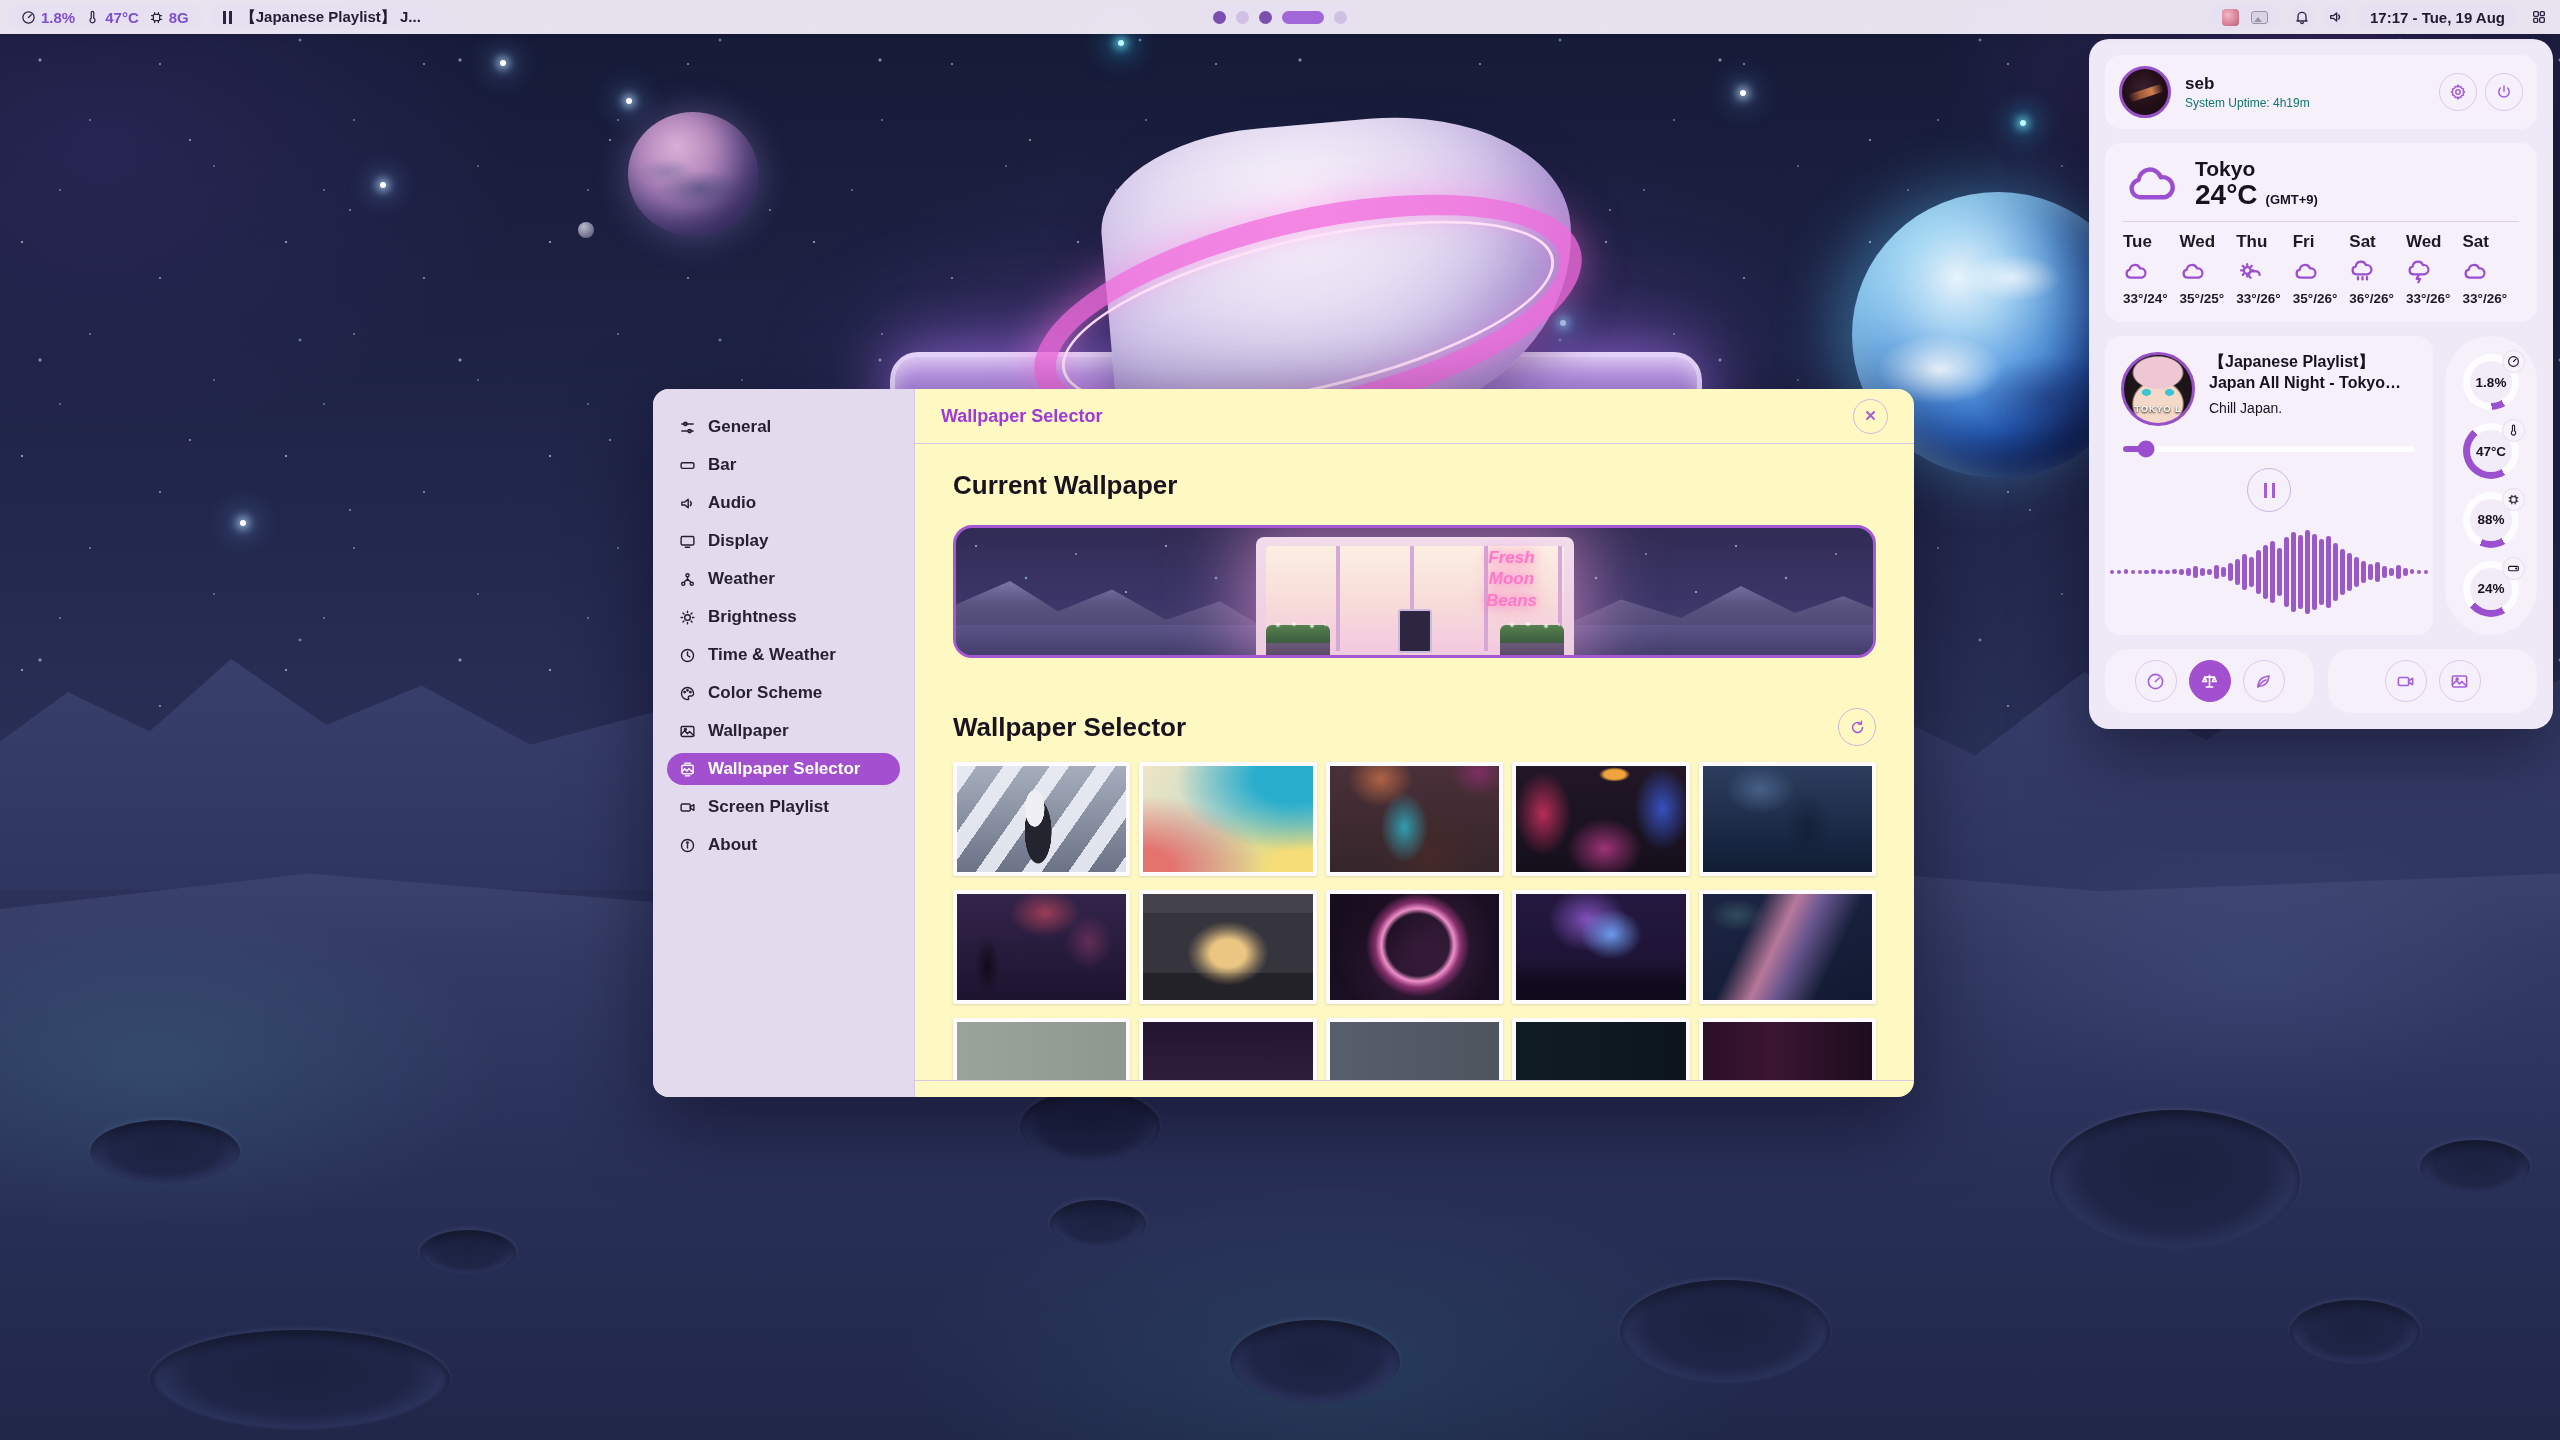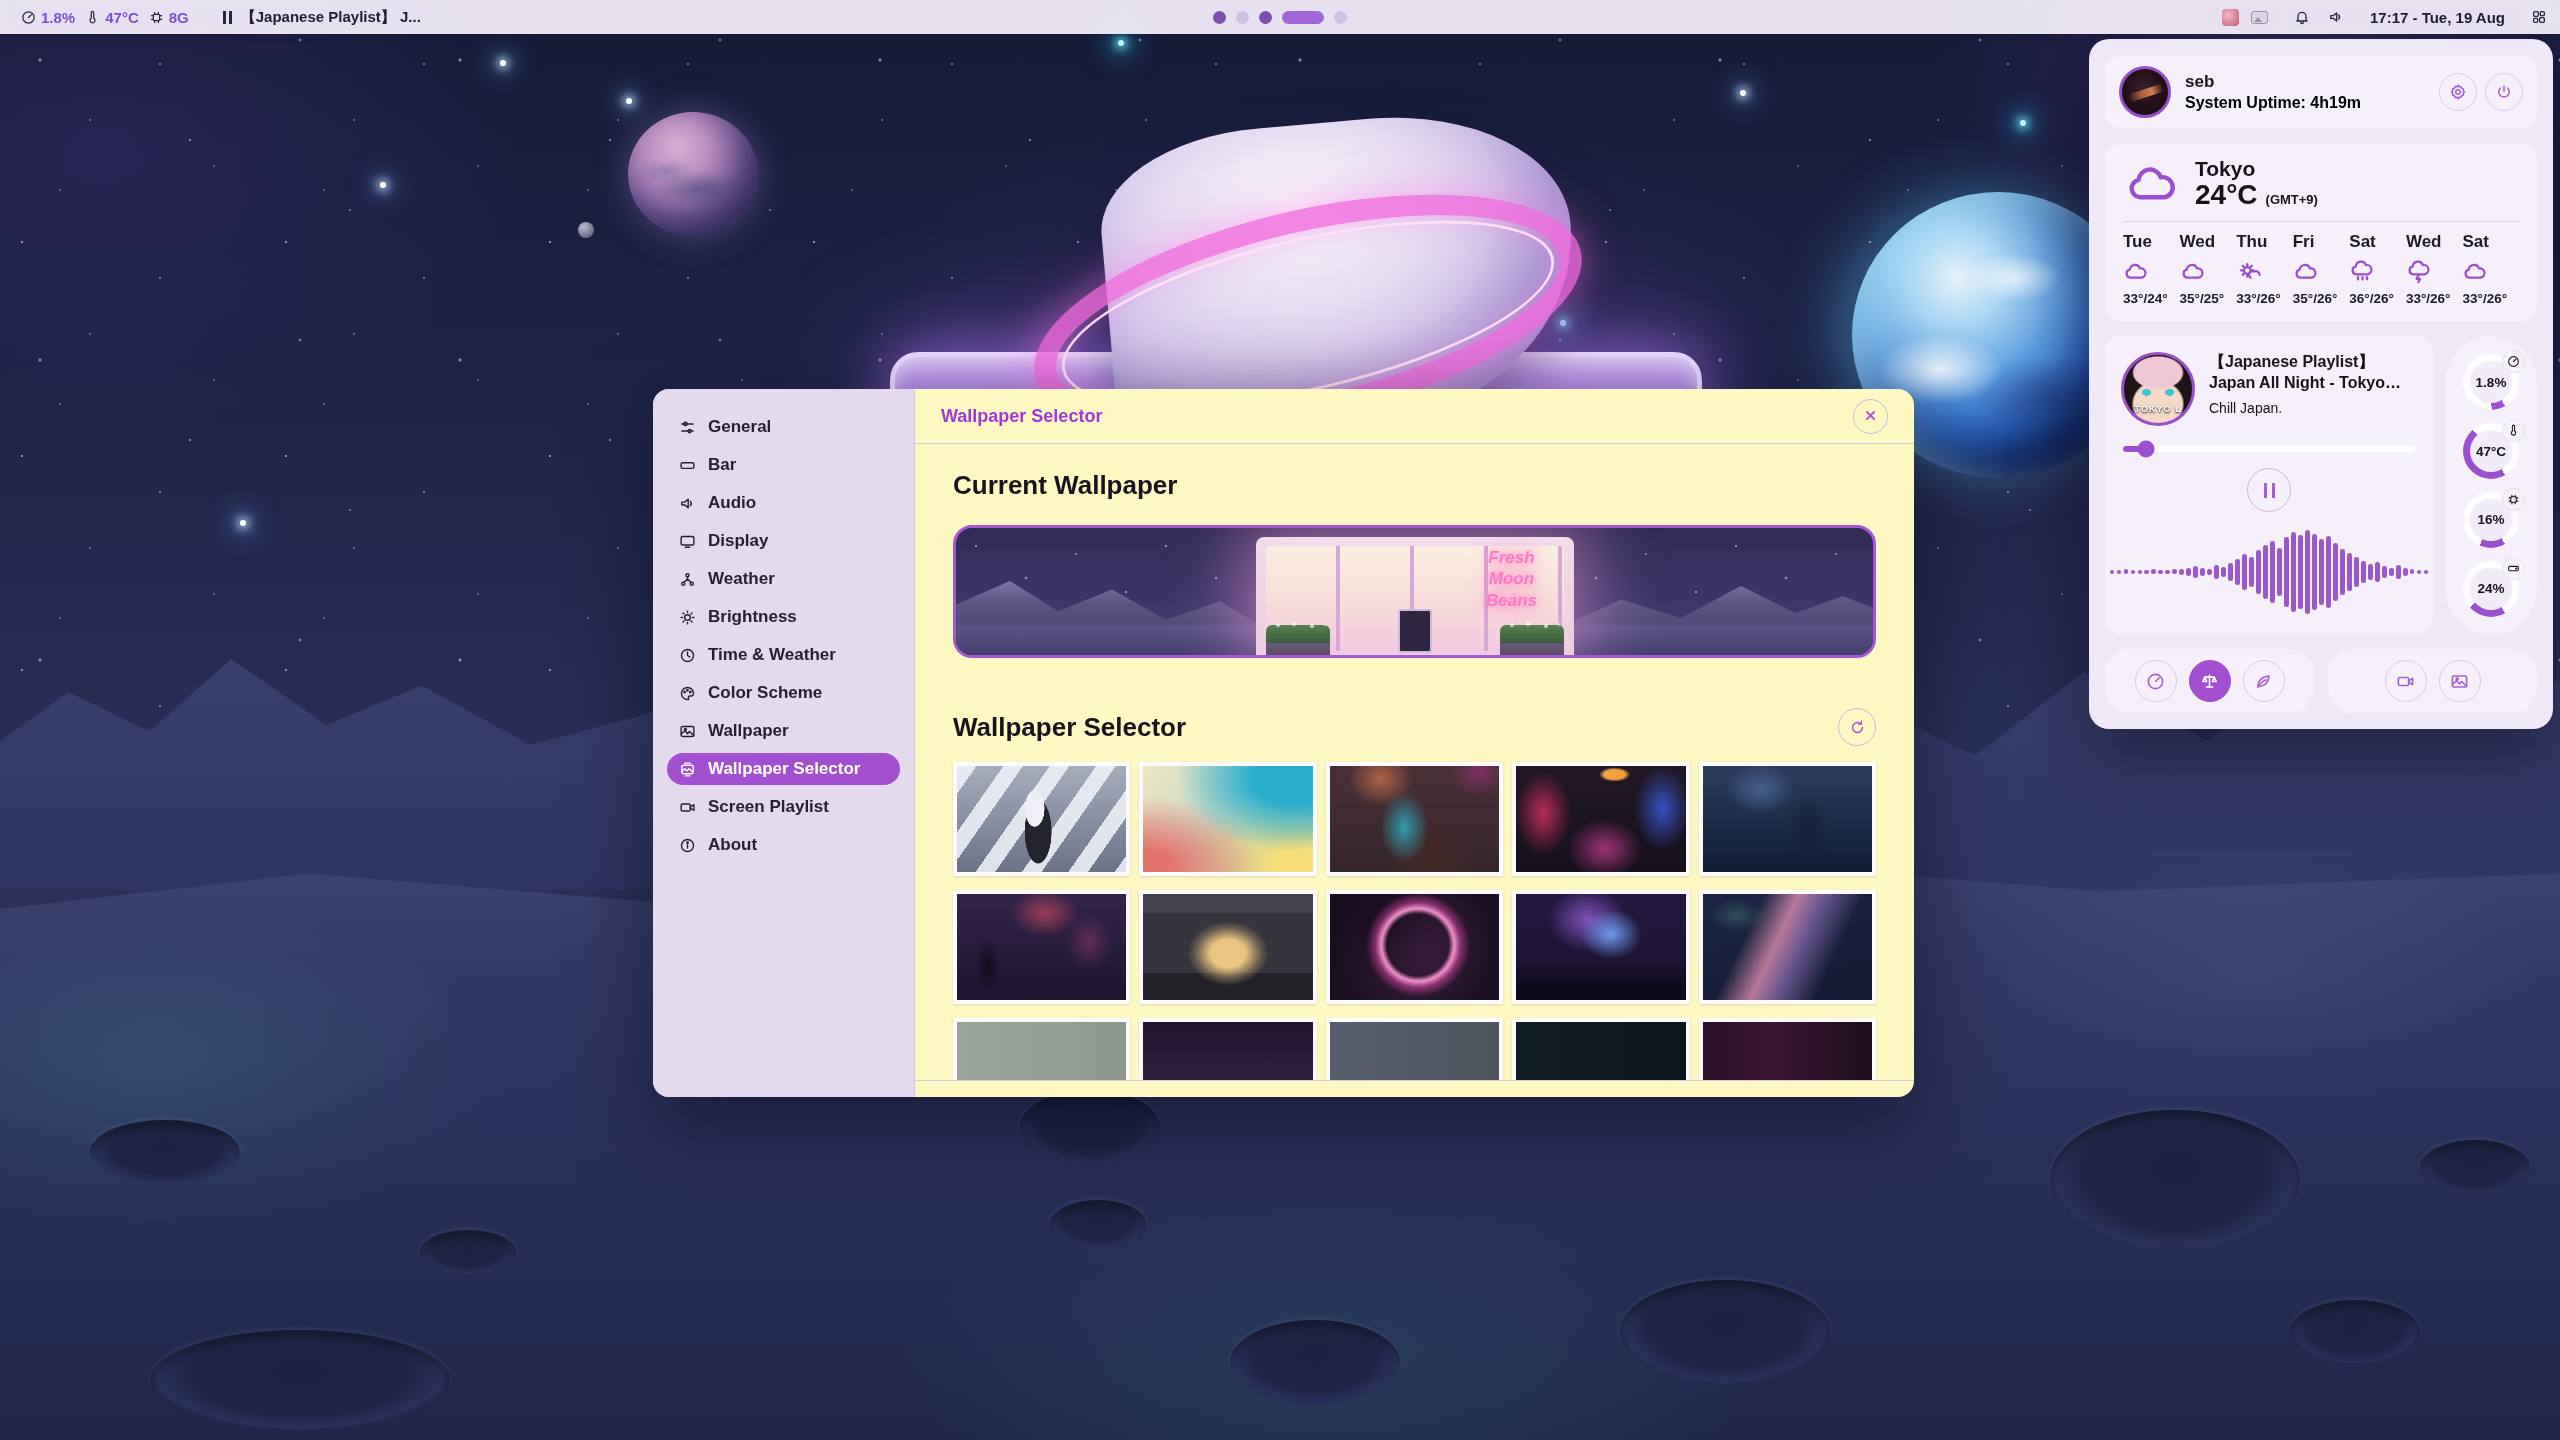--- a/index.html
+++ b/index.html
@@ -215,21 +215,21 @@
   
   .qpanel{position:absolute;left:2089px;top:39px;width:464px;height:690px;border-radius:20px;
     background:#efe8f6;box-shadow:0 22px 70px rgba(10,5,25,.5);z-index:35;padding:16px;display:flex;flex-direction:column}
   .card{background:#f6f0fa;border-radius:16px}
   .user-card{height:74px;display:flex;align-items:center;padding:0 14px;gap:14px}
   .avatar{width:52px;height:52px;border-radius:50%;border:3px solid #9750c8;flex:none;
     background:radial-gradient(circle at 45% 40%,#3a2030 0%,#241018 45%,#140a10 100%);position:relative;overflow:hidden}
   .avatar::after{content:"";position:absolute;left:6px;top:20px;width:36px;height:8px;transform:rotate(-18deg);
     background:linear-gradient(90deg,transparent,#a05a3a,#d08050,transparent);border-radius:4px}
   .user-name{font-size:17px;font-weight:700;color:#17121e}
-  .user-uptime{font-size:16px;font-weight:700;color:#000000;margin-top:2px}
+  .user-uptime{font-size:12px;font-weight:400;color:#0f766e;margin-top:2px}
   .round-btn{width:38px;height:38px;border-radius:50%;border:1px solid #dcc9ec;display:flex;align-items:center;justify-content:center;color:#a55fd6;background:transparent}
   .round-btn .ic{width:18px;height:18px}
   .user-actions{margin-left:auto;display:flex;gap:8px}
 
   .weather-card{margin-top:14px;padding:14px 18px 16px}
   .w-top{display:flex;align-items:center;gap:14px}
   .w-top .bigcloud{width:58px;height:44px;color:#9b4fd0}
   .w-city{font-size:21px;font-weight:700;color:#17121e}
   .w-temp{font-size:28px;font-weight:700;color:#17121e;line-height:1}
   .w-tz{font-size:13px;font-weight:700;color:#17121e}
@@ -755,21 +755,21 @@
       </div>
       <div class="gauge" style="background: conic-gradient(from 150deg, rgb(155, 80, 207) 47%, rgb(253, 252, 254) 0deg);">
         <div class="gauge-center">47°C</div>
         <div class="gauge-badge">
             <svg class="ic" viewBox="0 0 24 24">
               <path d="M10 4a2 2 0 014 0v9a4 4 0 11-4 0z"></path>
             </svg>
           </div>
       </div>
       <div class="gauge" style="background: conic-gradient(from 150deg, rgb(155, 80, 207) 15%, rgb(253, 252, 254) 0deg);">
-        <div class="gauge-center">16%</div>
+        <div class="gauge-center">88%</div>
         <div class="gauge-badge">
             <svg class="ic" viewBox="0 0 24 24">
               <rect x="7" y="7" width="10" height="10" rx="1.5"></rect>
               <path d="M9 7V4M15 7V4M9 20v-3M15 20v-3M7 9H4M7 15H4M20 9h-3M20 15h-3"></path>
             </svg>
           </div>
       </div>
       <div class="gauge" style="background: conic-gradient(from 150deg, rgb(155, 80, 207) 22%, rgb(253, 252, 254) 0deg);">
         <div class="gauge-center">24%</div>
         <div class="gauge-badge">

